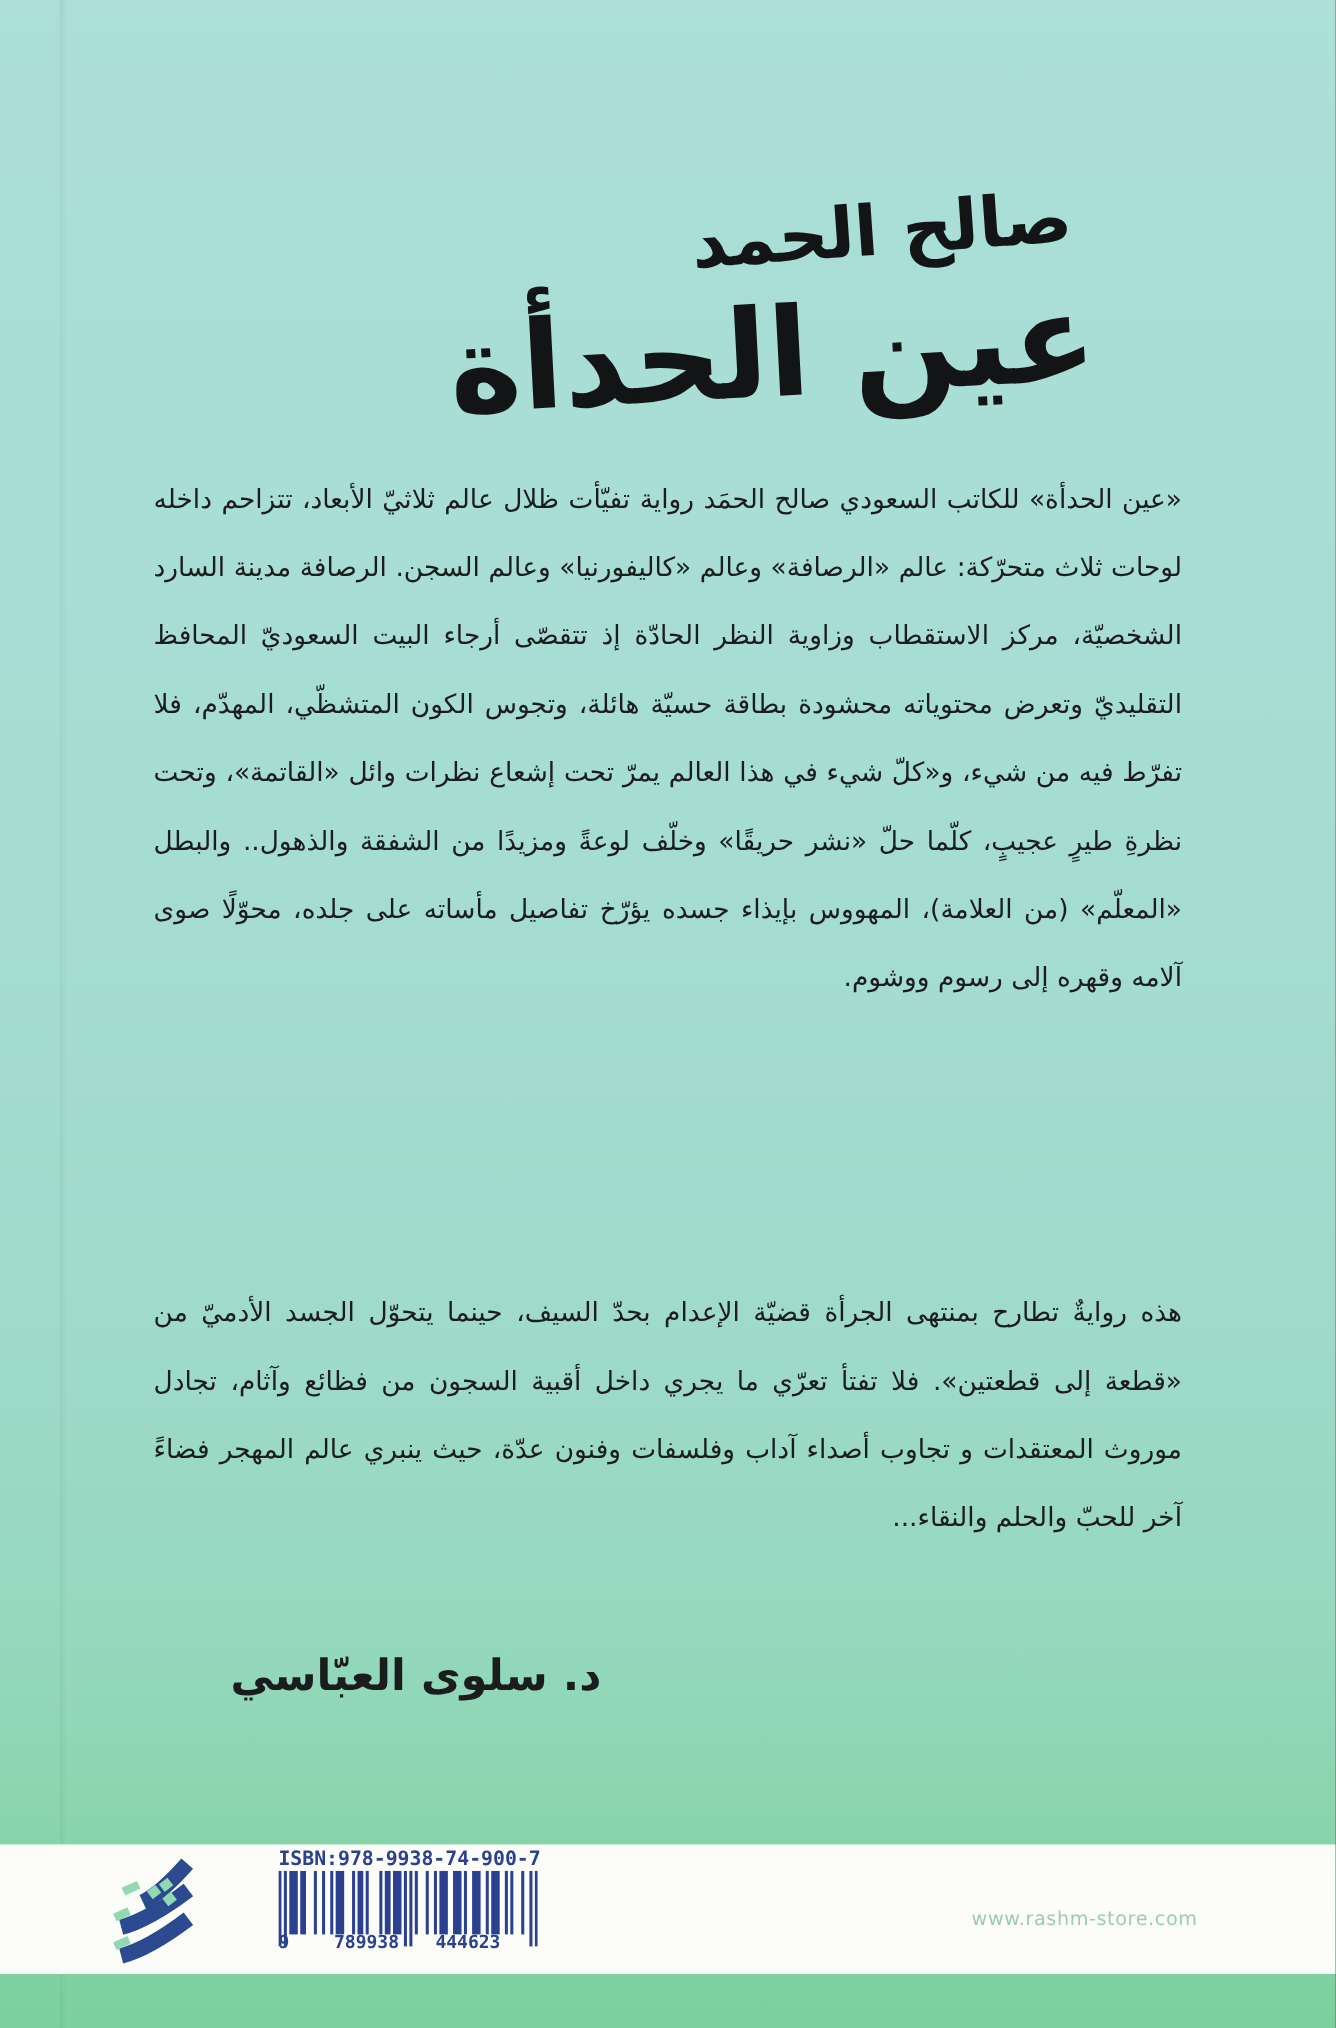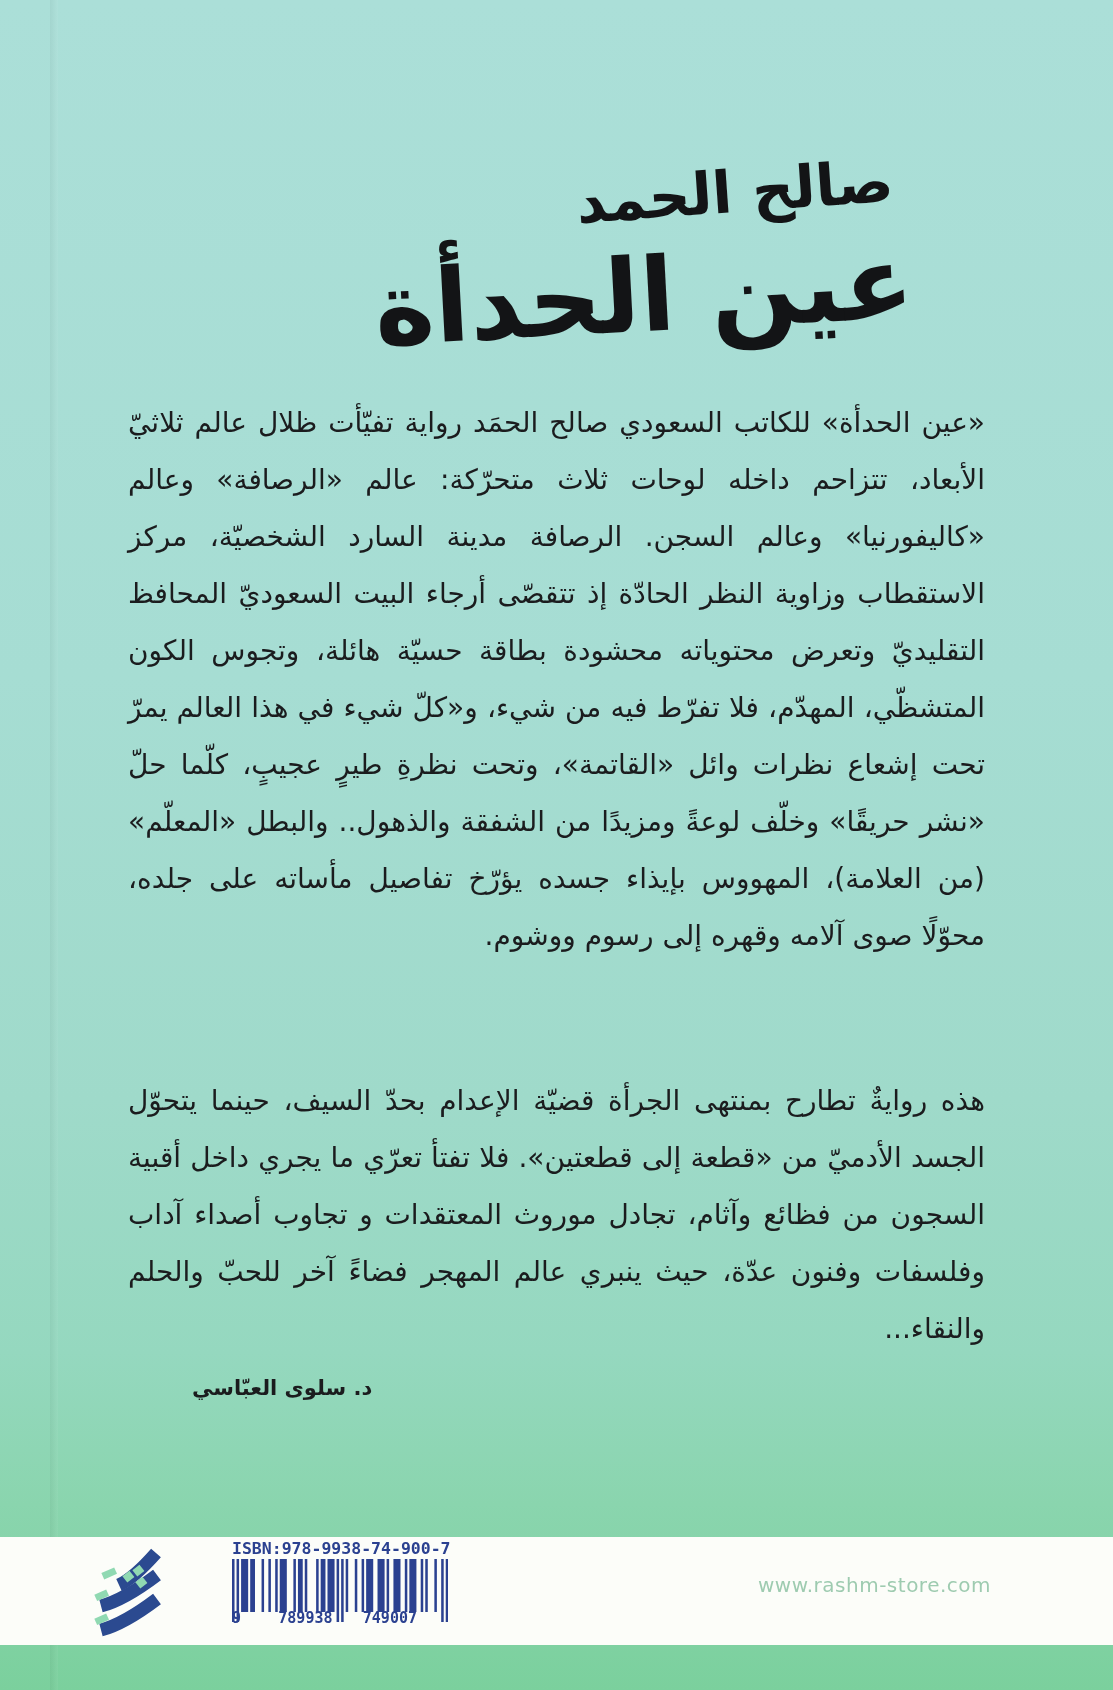--- a/index.html
+++ b/index.html
@@ -40,30 +40,30 @@
     font-size:102px;font-weight:bold;color:#131416;
     transform:rotate(-3deg);
     letter-spacing:-2px;
     white-space:nowrap;
   }
   .blurb{
     position:absolute;left:128px;right:128px;
     direction:rtl;
     text-align:justify;
     color:#1b1c1e;
-    font-size:28px;
+    font-size:22px;
     line-height:57px;
     font-weight:500;
   }
   .blurb.p1{top:366px;}
   .blurb.p2{top:1044px;}
   .signature{
     position:absolute;top:1376px;left:192px;
     direction:rtl;
-    font-size:21px;font-weight:bold;color:#1b1c1e;
+    font-size:36px;font-weight:bold;color:#1b1c1e;
     white-space:nowrap;
   }
   .footer-band{
     position:absolute;left:0;top:1537px;width:100%;height:108px;
     background:#fcfdf9;
   }
   .publisher-logo{
     position:absolute;left:94px;top:5px;width:72px;height:97px;
   }
   .barcode-block{
@@ -85,23 +85,23 @@
     grid-template-columns:16px 1fr 1fr;
     font-family:"DejaVu Sans Mono",monospace;
     font-weight:bold;
     font-size:15px;
     color:#2b4190;
     margin-top:-14px;
   }
   .barcode-digits span{text-align:right;background:transparent;}
   .barcode-digits span:first-child{text-align:left;}
   .website{
-    position:absolute;left:758px;top:36px;width:240px;
-    text-align:left;
-    font-size:20px;
+    position:absolute;left:758px;top:52px;width:240px;
+    text-align:right;
+    font-size:16px;
     color:#9ecbb0;
     letter-spacing:0.5px;
     white-space:nowrap;
   }
 </style>
 </head>
 <body>
 
 <div class="cover">
 
@@ -165,20 +165,20 @@
           <rect x="177.35" y="0" width="7.07" height="53" fill="#2b4190"></rect>
           <rect x="188.72" y="0" width="2.52" height="53" fill="#2b4190"></rect>
           <rect x="193.26" y="0" width="2.52" height="53" fill="#2b4190"></rect>
           <rect x="202.36" y="0" width="2.52" height="53" fill="#2b4190"></rect>
           <rect x="209.18" y="0" width="2.52" height="63" fill="#2b4190"></rect>
           <rect x="213.73" y="0" width="2.52" height="63" fill="#2b4190"></rect>
         </svg>
       <div class="barcode-digits">
         <span>9</span>
         <span>789938</span>
-        <span>749007</span>
+        <span>444623</span>
       </div>
     </div>
 
     <div class="website">www.rashm-store.com</div>
   </div>
 
 </div>
 
 </body></html>

